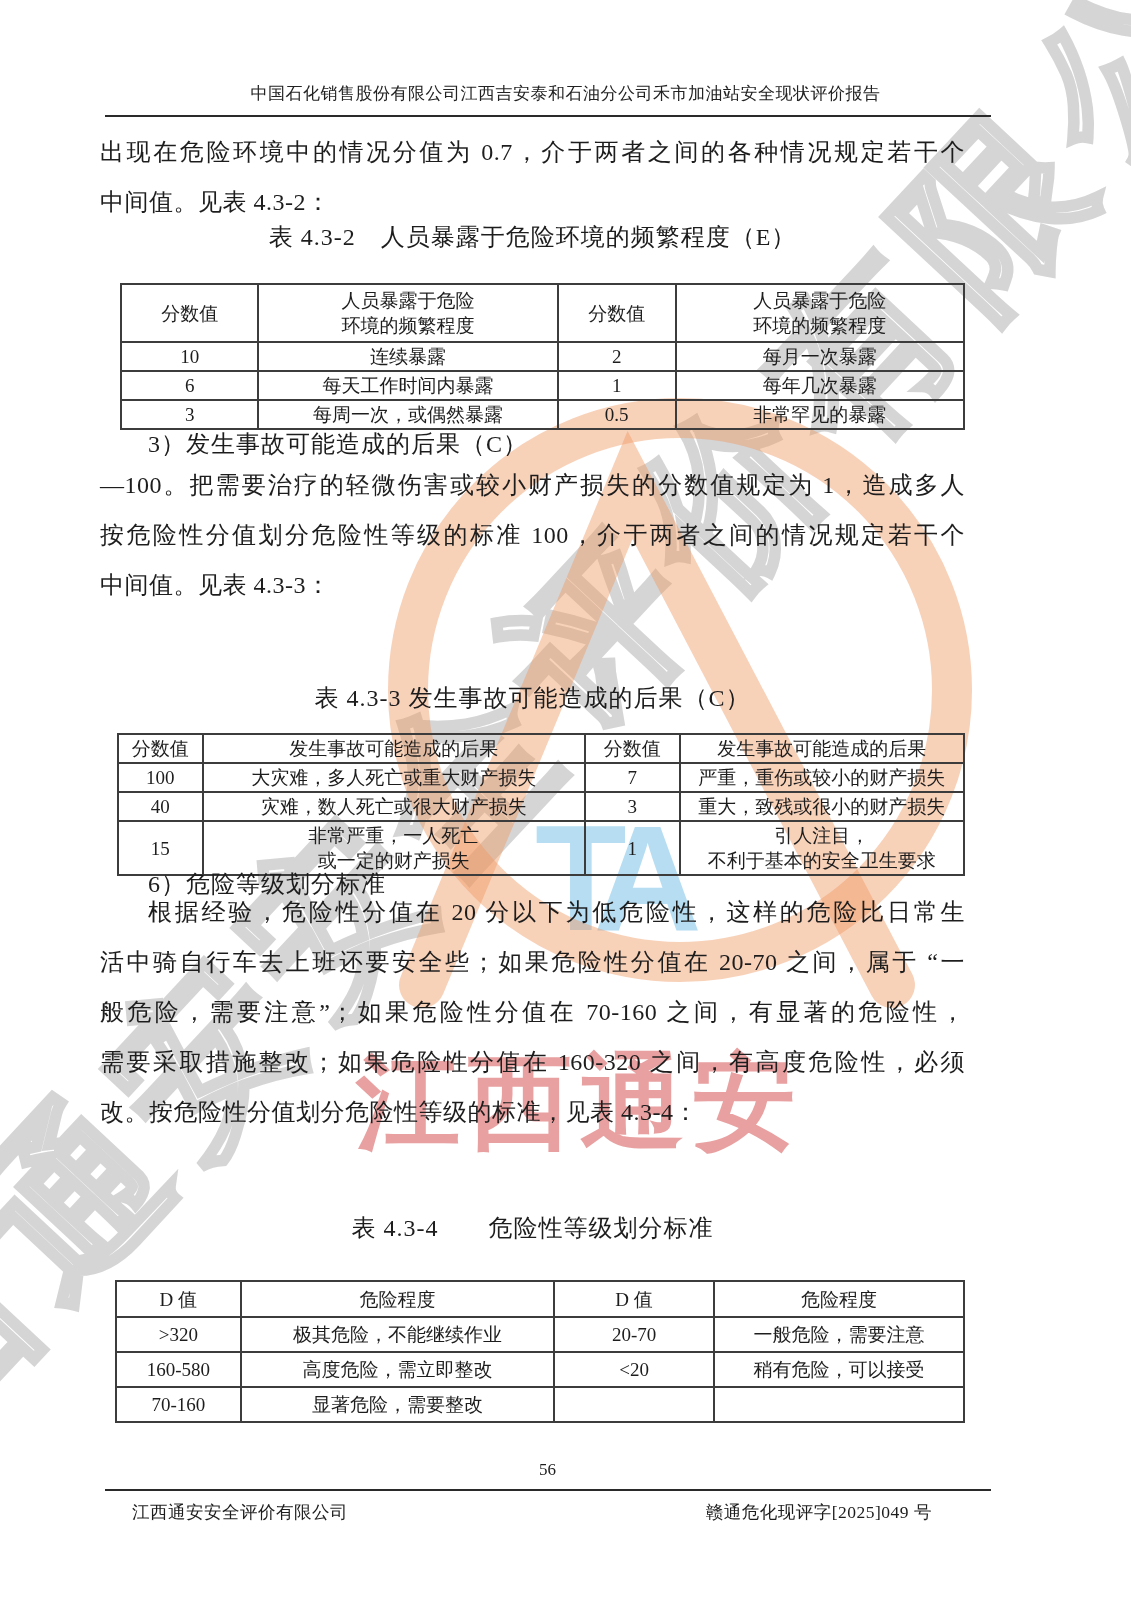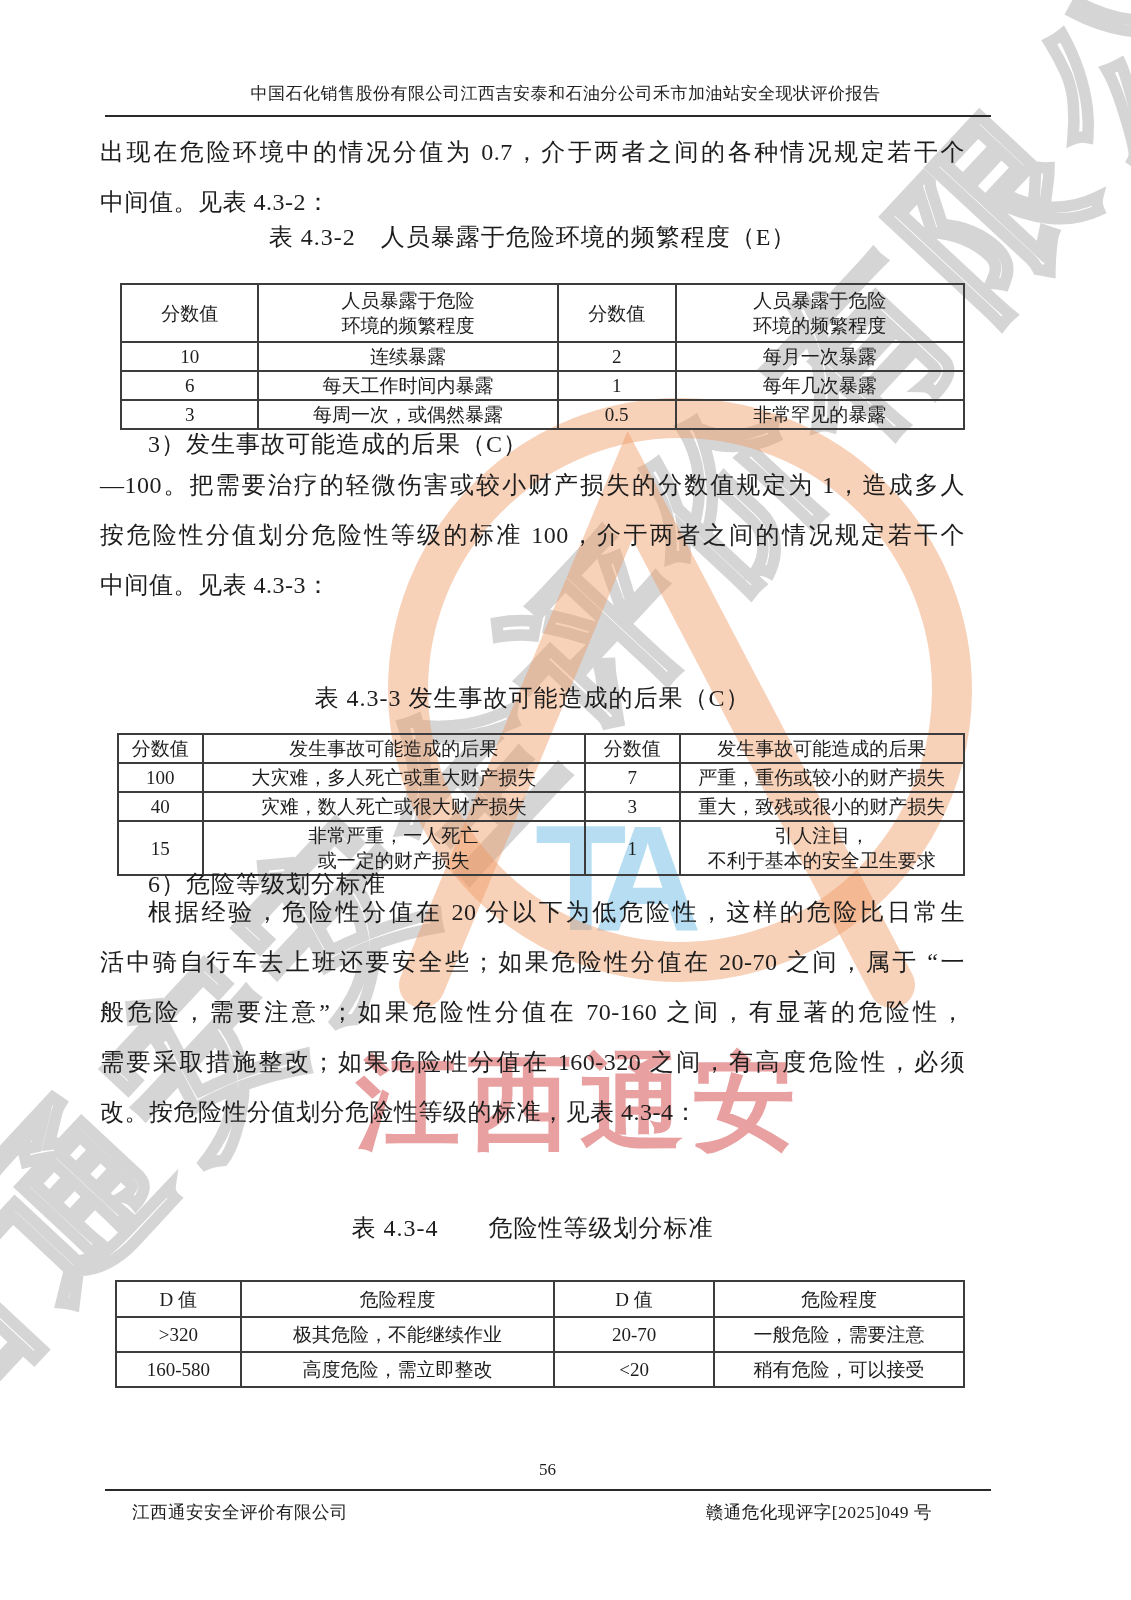--- a/index.html
+++ b/index.html
@@ -203,20 +203,26 @@
         <td>极其危险，不能继续作业</td>
         <td>20-70</td>
         <td>一般危险，需要注意</td>
       </tr>
       <tr class="drow">
         <td>160-580</td>
         <td>高度危险，需立即整改</td>
         <td>&lt;20</td>
         <td>稍有危险，可以接受</td>
       </tr>
+      <tr class="drow">
+        <td>70-160</td>
+        <td>显著危险，需要整改</td>
+        <td></td>
+        <td></td>
+      </tr>
     </tbody>
       </table>
 
     <div class="pagenum">56</div>
     <div class="rule rule-footer"></div>
     <div class="footer">
       <span>江西通安安全评价有限公司</span>
       <span>赣通危化现评字[2025]049 号</span>
     </div>
 

